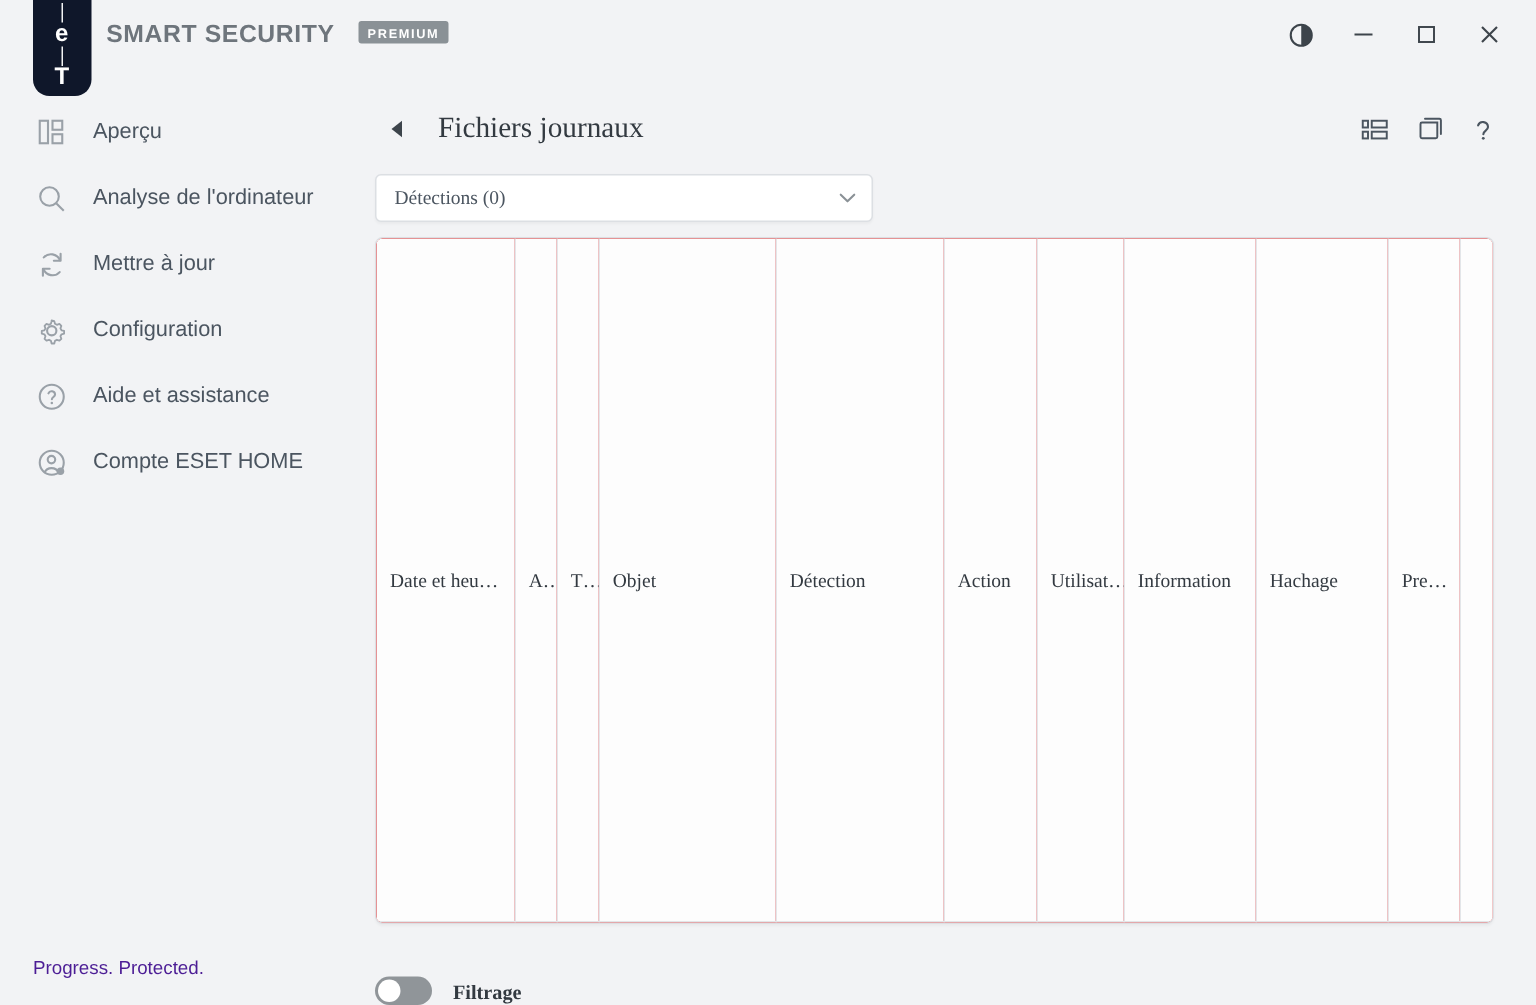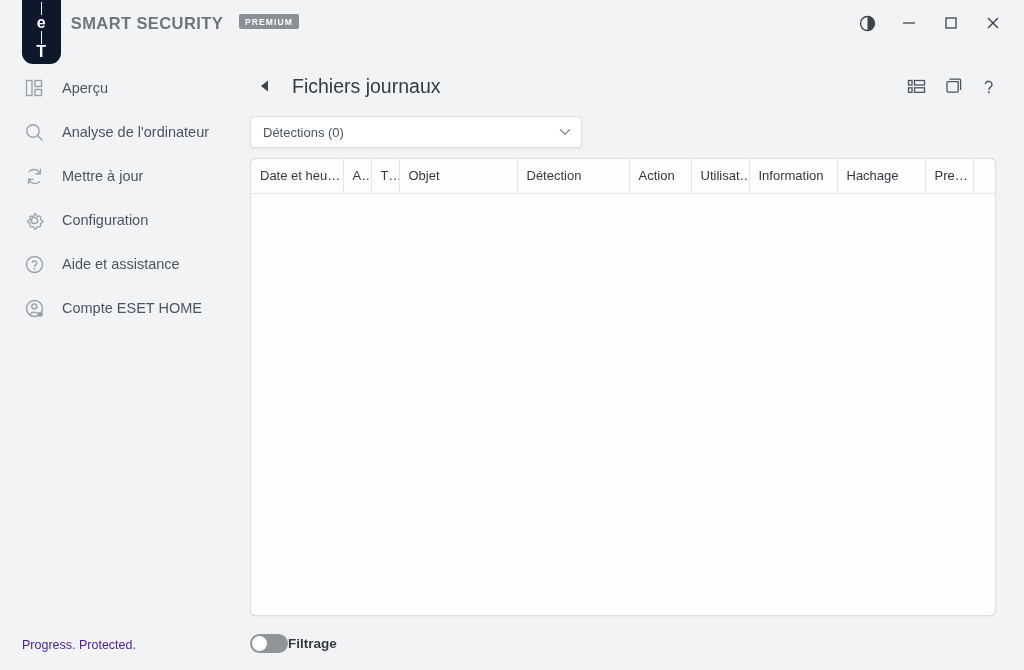--- a/index.html
+++ b/index.html
@@ -136,20 +136,21 @@
     color: #4c1d95;
   }
 
   
   .main {
     flex: 1;
     min-width: 0;
     display: flex;
     flex-direction: column;
     padding: 0 28px 0 0;
+    font-family: Liberation Serif, serif;
   }
   .page-head {
     height: 48px;
     flex: 0 0 48px;
     display: flex;
     align-items: center;
     margin-top: 16px;
   }
   .back-arrow {
     width: 26px; height: 26px;
@@ -194,21 +195,21 @@
 
   
   .table-wrap {
     flex: 1;
     min-height: 0;
     background: #ef4444;
     border: 1px solid #dcdfe3;
     border-radius: 5px;
     overflow: hidden;
     display: flex;
-    flex-direction: column;
+    flex-direction: row;
     box-shadow: 0 1px 2px rgba(0,0,0,0.04);
   }
   table.log-table {
     width: 100%;
     border-collapse: collapse;
     table-layout: fixed;
   }
   table.log-table th {
     height: 34px;
     font-weight: normal;
@@ -225,22 +226,22 @@
     user-select: none;
   }
   table.log-table th:last-child { border-right: none; }
   .table-body { flex: 1; background: #fdfdfd; }
 
   
   .footer {
     height: 54px;
     flex: 0 0 54px;
     display: flex;
-    align-items: center;
-    gap: 0;
+    align-items: flex-end;
+    gap: 14px;
   }
   .toggle {
     width: 38px; height: 19px;
     border-radius: 10px;
     background: #909599;
     position: relative;
     cursor: pointer;
     flex: 0 0 38px;
   }
   .toggle .knob {

